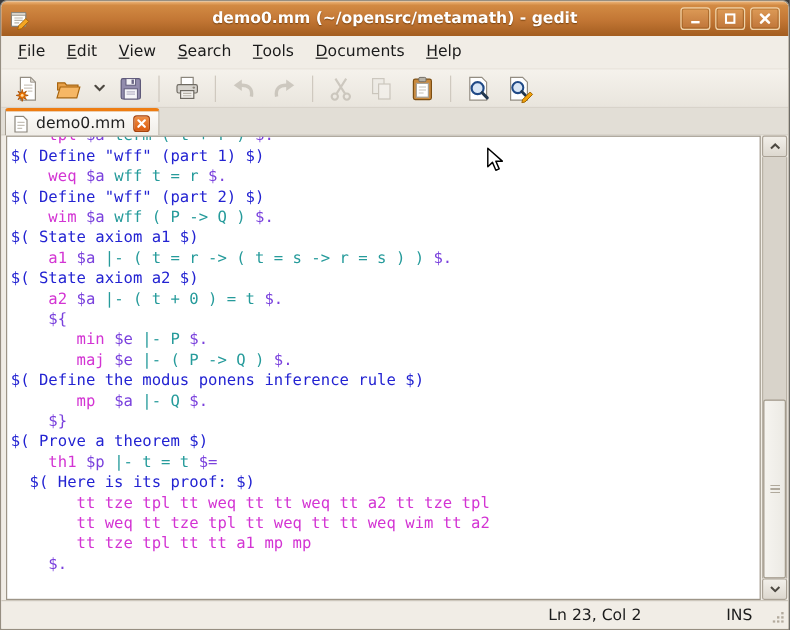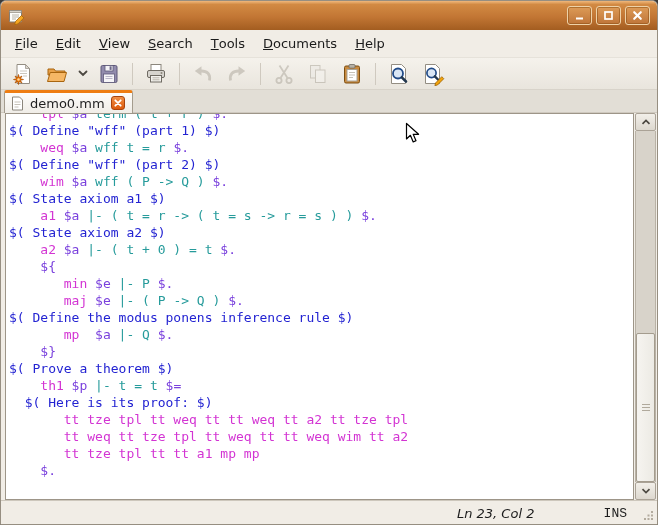--- a/index.html
+++ b/index.html
@@ -87,40 +87,41 @@
   .sb-grip{width:8px;height:8px;
     background:repeating-linear-gradient(180deg,#b0a99c 0 1px,transparent 1px 3px);}
   
   .statusbar{
     height:26px;display:flex;align-items:center;position:relative;
     background:var(--chrome-bg);border-top:1px solid #cdc7bc;font-size:13px;color:#1c1c1c;
   }
   .sb-item{display:flex;align-items:center;gap:6px;margin-top:34px;}
   .sb-lang{margin-left:231px;}
   .sb-tabw{margin-left:21px;align-items:center;}
-  .sb-pos{margin-left:23px;font-style:italic;}
-  .sb-ins{margin-left:auto;margin-right:30px;font-family:Liberation Mono, monospace;}
+  .sb-pos{margin-left:23px;}
+  .sb-ins{margin-left:auto;margin-right:30px;}
   .grip{position:absolute;right:3px;bottom:3px;}
   
   .mouse{position:absolute;left:404px;top:121px;pointer-events:none;}
 </style>
 </head>
 <body>
 
 <div class="window">
 
   <div class="titlebar">
     <span class="app-icon">
       <svg width="18" height="18" viewBox="0 0 18 18">
         <rect x="2.5" y="3.5" width="12" height="11.5" rx="1" fill="#fdfdfa" stroke="#857f74"></rect>
         <rect x="2.5" y="3.5" width="12" height="2.2" fill="#d9d5cc" stroke="#857f74" stroke-width=".6"></rect>
         <path d="M5 8h7M5 10h7M5 12h4" stroke="#b9b4a9" stroke-width="1"></path>
         <path d="M8.5 14.5 L14.5 8.5 l2.4 2.4 -6 6 -3.2.8z" fill="#f5a623" stroke="#a66308" stroke-width=".8"></path>
       </svg>
     </span>
+    <span class="title">demo0.mm (~/opensrc/metamath) - gedit</span>
     <span class="controls">
       <span class="wbtn">
         <svg width="11" height="11" viewBox="0 0 11 11">
             <rect x="2" y="7.5" width="7" height="2" fill="#ffffff"></rect>
           </svg>
       </span>
       <span class="wbtn">
         <svg width="11" height="11" viewBox="0 0 11 11">
             <rect x="2" y="2" width="7" height="7" fill="none" stroke="#ffffff" stroke-width="1.7"></rect>
           </svg>

